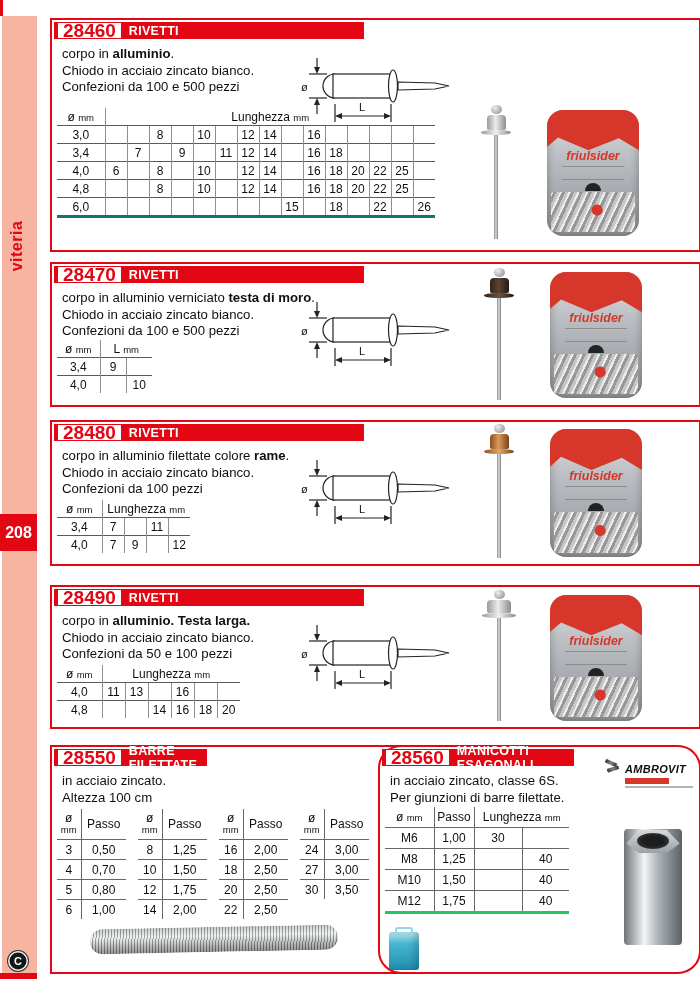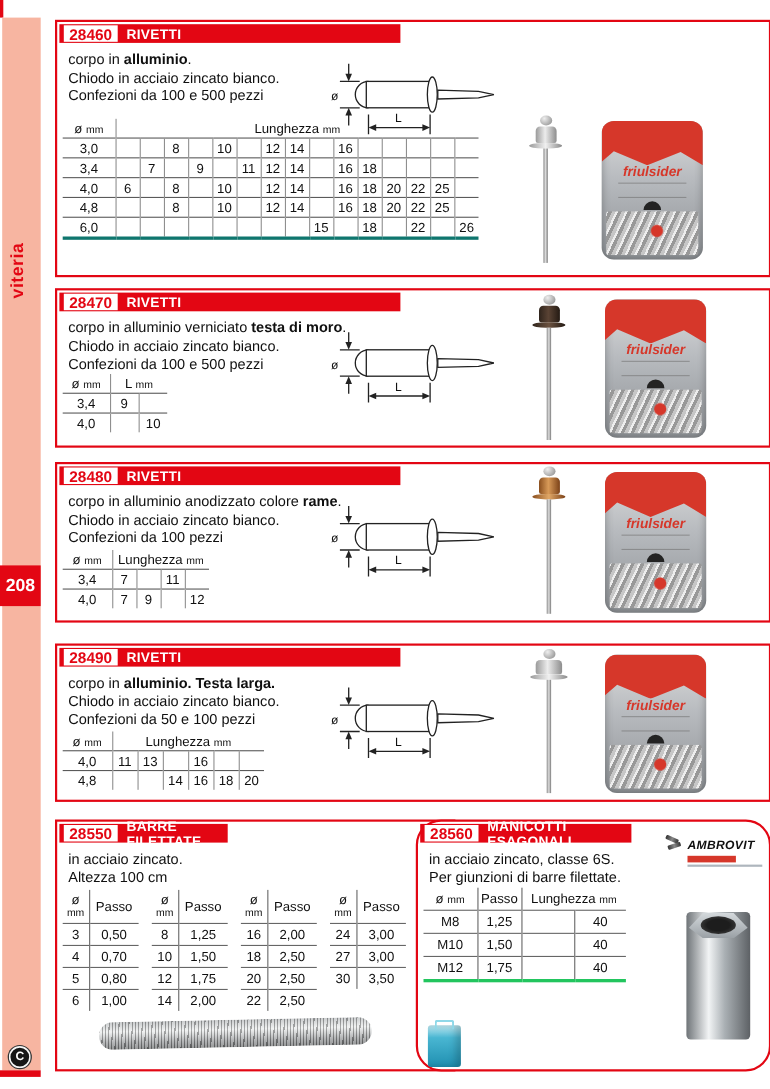--- a/index.html
+++ b/index.html
@@ -25,21 +25,21 @@
   .s3{left:50px;top:420px;width:647px;height:142px;}
   .s4{left:50px;top:585px;width:647px;height:140px;}
   .s5{left:50px;top:745px;width:320px;height:225px;padding-left:40px;}
   .s6{left:378px;top:745px;width:319px;height:225px;border-radius:23px;}
 
   .bar{position:absolute;top:2px;left:2px;height:17px;background:#e30613;
        display:flex;align-items:center;}
   .s1 .bar,.s2 .bar,.s3 .bar,.s4 .bar{width:310px;}
   .s5 .bar{width:153px;}
   .s6 .bar{width:192px;}
-  .code{background:#fff;color:#e30613;font-weight:bold;font-size:14px;line-height:14px;
+  .code{background:#fff;color:#e30613;font-weight:bold;font-size:19px;line-height:14px;
         padding:0 5px;margin-left:4px;height:15px;display:flex;align-items:center;}
   .title{color:#fff;font-weight:bold;font-size:12.5px;letter-spacing:.3px;margin-left:8px;}
 
   .desc{position:absolute;left:10px;top:26px;font-size:13.2px;line-height:16.5px;color:#101010;}
   .desc .b{font-weight:bold;}
 
   
   .rtwrap{position:absolute;}
   table.rt{border-collapse:collapse;table-layout:fixed;font-size:12px;color:#101010;}
   .rt td{text-align:center;height:17px;padding:0;white-space:nowrap;}
@@ -78,21 +78,21 @@
             background:linear-gradient(90deg,#9a9a9a,#f0f0f0 50%,#8a8a8a);}
   .riv-shaft{width:4px;flex:1 1 auto;background:linear-gradient(90deg,#8c8c8c,#ddd 50%,#777);}
   .v2 .riv-head{background:linear-gradient(90deg,#2f241c,#5a4334 45%,#241a13);}
   .v2 .riv-flange{background:linear-gradient(90deg,#2f241c,#6b5240 50%,#241a13);}
   .v3 .riv-head{background:linear-gradient(90deg,#8a4f1f,#d89a58 45%,#7c4218);}
   .v3 .riv-flange{background:linear-gradient(90deg,#8a4f1f,#e0a766 50%,#7c4218);}
   .v4 .riv-head{width:24px;height:13px;}
   .v4 .riv-flange{width:34px;}
 
   
-  .bag{position:absolute;width:92px;border-radius:11px;overflow:hidden;
+  .bag{position:absolute;width:92px;border-radius:16px;overflow:hidden;
        background:linear-gradient(180deg,#dcdcdc,#b9bcc0 40%,#8e9296 100%);
        box-shadow:inset 0 0 8px rgba(0,0,0,.3);}
   .bag-top{position:absolute;left:0;right:0;top:0;height:32%;background:#d6372a;
        clip-path:polygon(0 0,100% 0,100% 100%,78% 70%,45% 100%,12% 68%,0 92%);}
   .bag-label{position:absolute;top:31%;left:5%;right:5%;text-align:center;}
   .bag-brand{display:block;color:#d6372a;font-weight:bold;font-style:italic;font-size:12.5px;}
   .bag-lines{height:12px;margin:3px 10px 0;border-top:1px solid #787878;
        border-bottom:1px solid #787878;opacity:.65;}
   .bag-arc{width:16px;height:8px;background:#232323;border-radius:8px 8px 0 0;margin:3px auto 0;}
   .bag-rivets{position:absolute;left:4%;right:4%;bottom:3%;height:32%;border-radius:3px;
@@ -393,21 +393,21 @@
   </div>
 </div>
 </div>
 
 <div class="box s3">
   <div class="bar">
     <span class="code">28480</span>
     <span class="title">RIVETTI</span>
   </div>
   <div class="desc">
-      <div class="dline"><span>corpo in alluminio anodizzato colore </span><span class="b">rame</span><span>.</span></div>
+      <div class="dline"><span>corpo in alluminio filettate colore </span><span class="b">rame</span><span>.</span></div>
       <div class="dline"><span>Chiodo in acciaio zincato bianco.</span></div>
       <div class="dline"><span>Confezioni da 100 pezzi</span></div>
     </div>
   <div class="diagram">
   <svg viewBox="0 0 160 72">
     <g stroke="#222" stroke-width="1.2" fill="none">
       <line x1="22" y1="4" x2="22" y2="14"></line>
       <line x1="22" y1="60" x2="22" y2="50"></line>
       <line x1="14" y1="20" x2="32" y2="20"></line>
       <line x1="14" y1="44" x2="32" y2="44"></line>
@@ -721,20 +721,26 @@
           <col style="width:48px">
           <col style="width:47px">
         </colgroup>
         <tbody>
           <tr>
             <td><span class="hmain">ø</span> <span class="unit">mm</span></td>
             <td>Passo</td>
             <td colspan="2"><span class="hmain">Lunghezza</span> <span class="unit">mm</span></td>
           </tr>
           <tr>
+            <td>M6</td>
+            <td>1,00</td>
+            <td>30</td>
+            <td></td>
+          </tr>
+          <tr>
             <td>M8</td>
             <td>1,25</td>
             <td></td>
             <td>40</td>
           </tr>
           <tr>
             <td>M10</td>
             <td>1,50</td>
             <td></td>
             <td>40</td>

